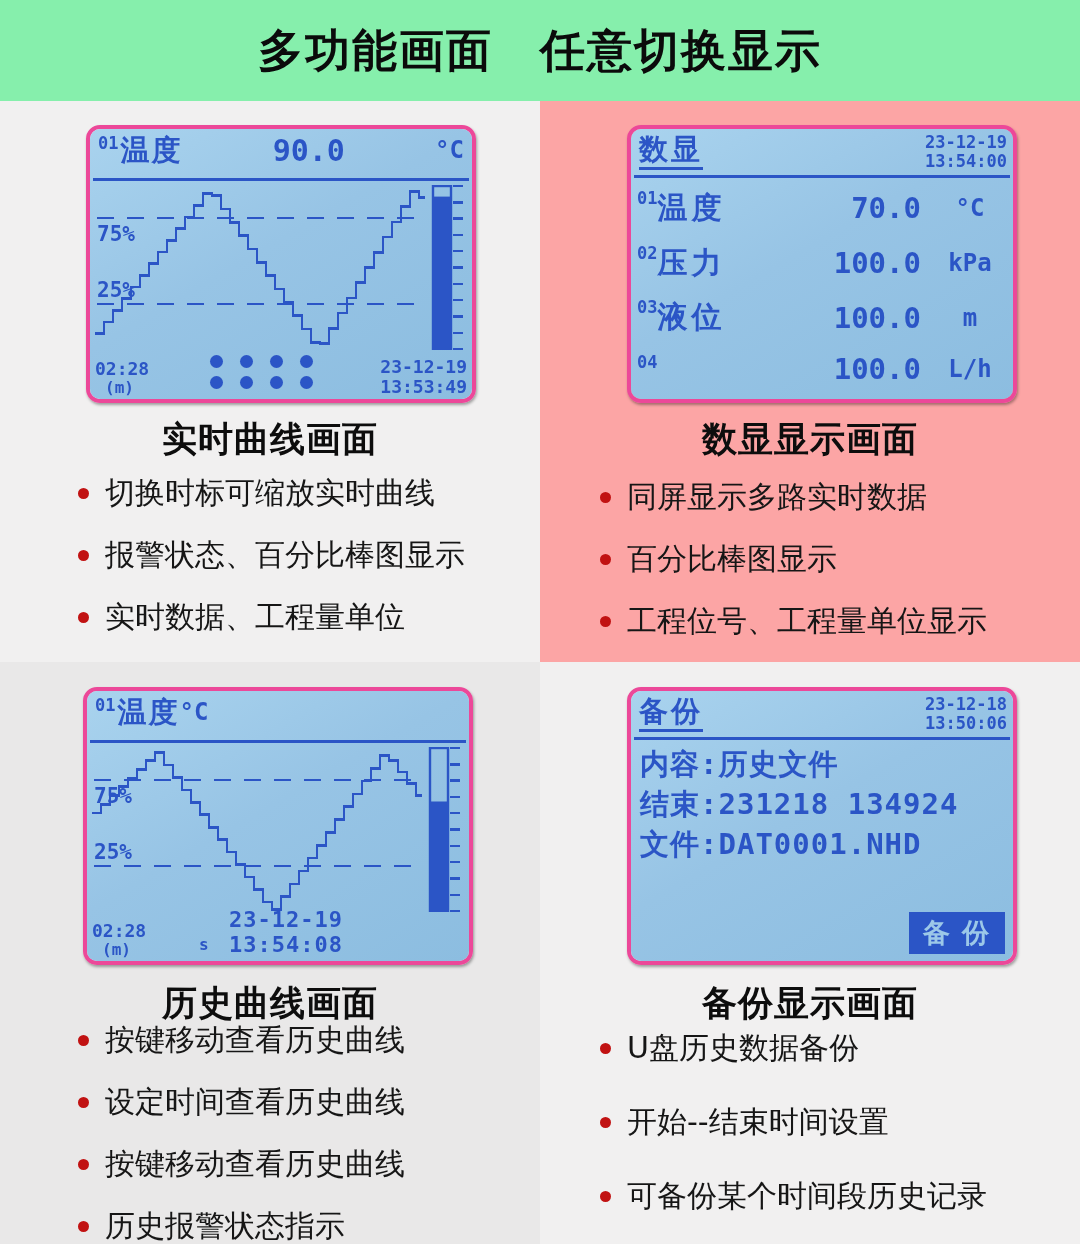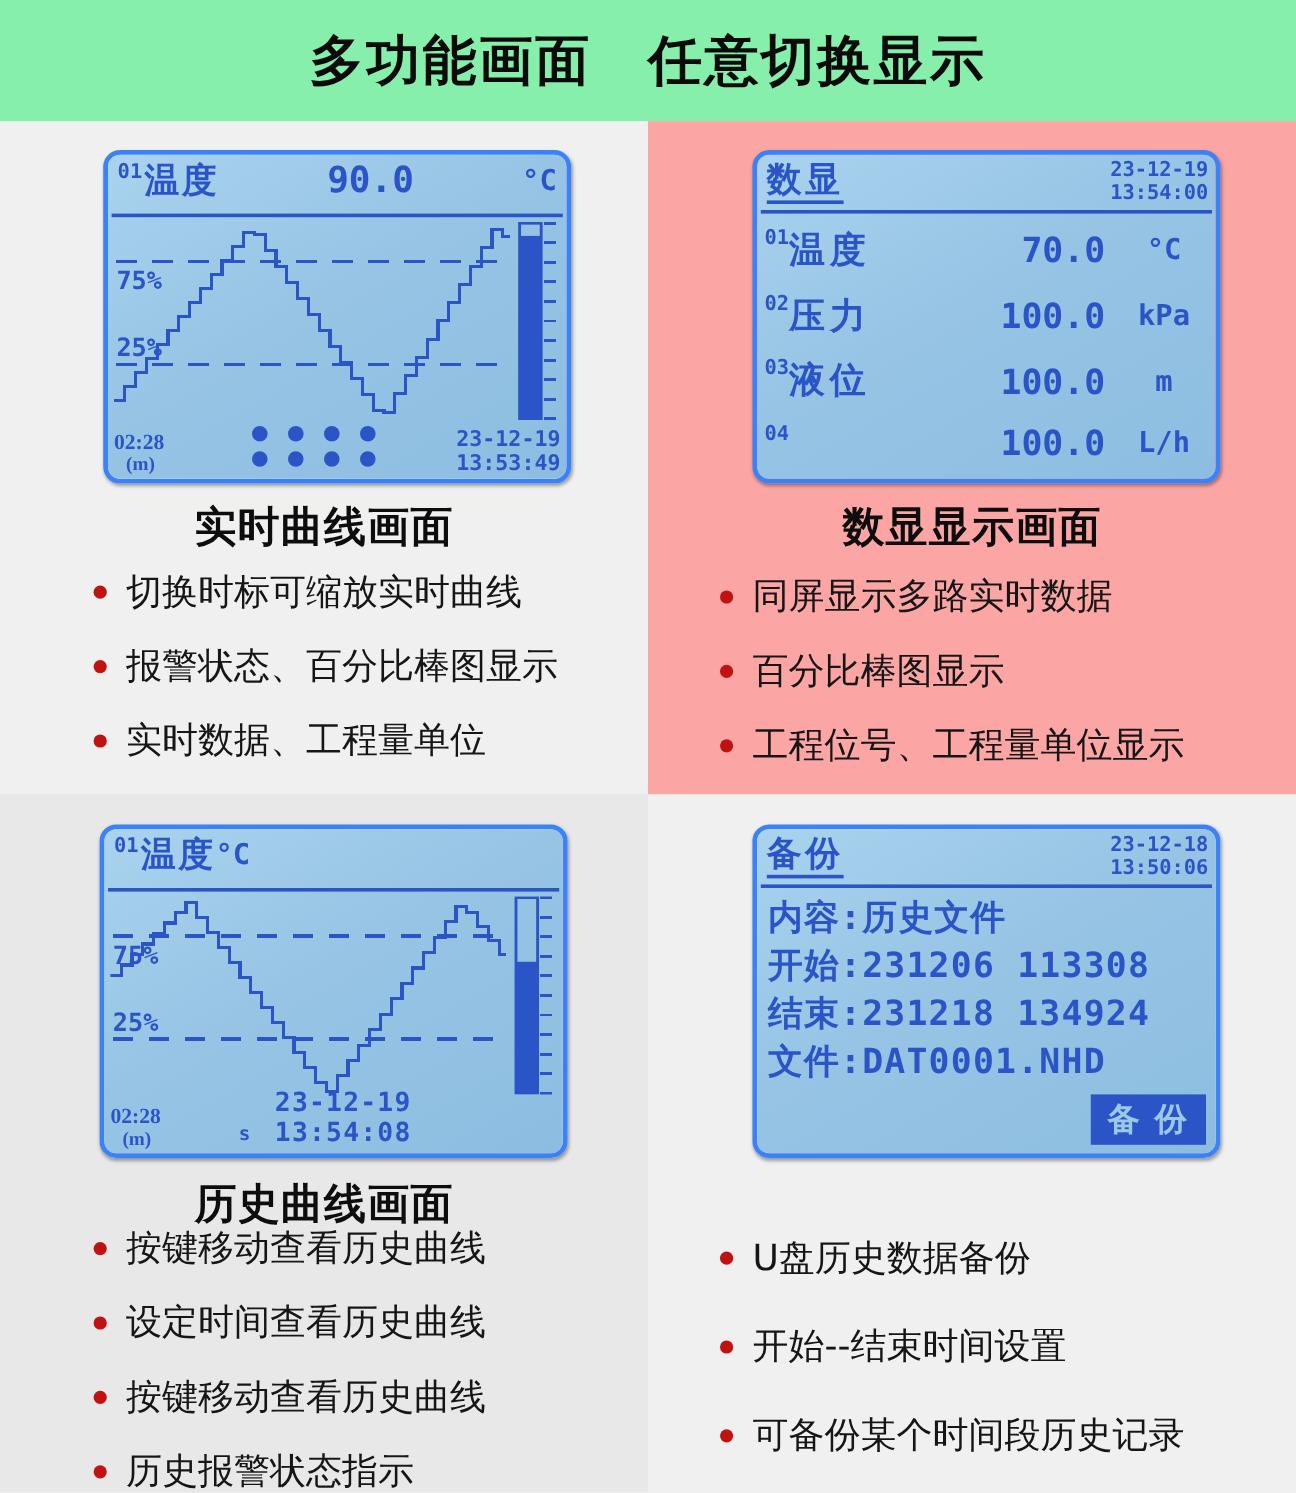--- a/index.html
+++ b/index.html
@@ -18,42 +18,42 @@
 
   
   .quad{position:absolute;width:540px;}
   .q-tl{left:0;  top:101px;height:561px;background:#f1f0f0;}
   .q-tr{left:540px;top:101px;height:561px;background:#fca5a5;}
   .q-bl{left:0;  top:662px;height:582px;background:#e9e8e8;}
   .q-br{left:540px;top:662px;height:582px;background:#f1f0f0;}
 
   
   .lcd{position:absolute;width:390px;height:278px;box-sizing:border-box;
-       border:4px solid #3b82f6;border-radius:14px;overflow:hidden;
+       border:4px solid #ec4899;border-radius:14px;overflow:hidden;
        box-shadow:1px 2px 3px rgba(0,0,0,.35);}
   .q-tl .lcd{left:86px;top:24px;}
   .q-tr .lcd{left:87px;top:24px;}
   .q-bl .lcd{left:83px;top:25px;}
   .q-br .lcd{left:87px;top:25px;}
   .screen{position:relative;width:100%;height:100%;
           background:linear-gradient(150deg,#a9d3ee 0%,#97c4e5 45%,#8cbde0 100%);
           font-family:"DejaVu Sans Mono","DejaVu Sans",monospace;
           font-weight:bold;color:var(--ink);}
 
   
   .hdr{position:absolute;top:5px;left:8px;right:8px;display:flex;align-items:flex-start;}
   .hdr .sup{font-size:17px;line-height:1;margin:1px 2px 0 0;}
   .hdr .tag{font-size:29px;line-height:1.15;letter-spacing:2px;}
   .hdr .val{flex:1;text-align:center;font-size:30px;line-height:1.15;}
   .hdr .unit{font-size:24px;margin-top:2px;}
   .rule{position:absolute;top:49px;left:3px;right:3px;height:3px;background:var(--ink);}
   .chart{position:absolute;top:56px;left:5px;width:372px;height:165px;}
 
   
-  .bl-left{position:absolute;left:5px;bottom:3px;font-size:18px;line-height:1.08;font-family:Liberation Serif, serif;}
+  .bl-left{position:absolute;left:5px;bottom:3px;font-size:18px;line-height:1.08;}
   .bl-left .u{margin-left:10px;font-size:16px;}
   .alarm-dots{position:absolute;left:120px;bottom:10px;
               display:grid;grid-template-columns:repeat(4,13px);gap:8px 17px;}
   .adot{width:13px;height:13px;border-radius:50%;background:var(--ink);}
   .bl-right{position:absolute;right:5px;bottom:3px;text-align:right;font-size:18px;line-height:1.08;}
   .cursor-u{position:absolute;left:112px;bottom:7px;font-size:16px;}
   .bl-dt{position:absolute;left:142px;bottom:4px;font-size:22px;letter-spacing:1px;}
 
   
   .hdr2{position:absolute;top:4px;left:8px;right:6px;display:flex;
@@ -289,27 +289,27 @@
         <div class="hdr2">
           <span class="scr-title">备份</span>
           <span class="dt">
             <div>23-12-18</div>
             <div>13:50:06</div>
           </span>
         </div>
         <div class="rule2"></div>
         <div class="bk-lines">
           <div>内容:历史文件</div>
-          <div>开始:231206 113308</div>
           <div>结束:231218 134924</div>
           <div>文件:DAT0001.NHD</div>
         </div>
         <div class="bk-btn">备份</div>
       </div>
     </div>
+    <h2 class="caption">备份显示画面</h2>
     <ul class="bullets">
       <li>
           <span class="dot"></span>
           <span>U盘历史数据备份</span>
         </li>
       <li>
           <span class="dot"></span>
           <span>开始--结束时间设置</span>
         </li>
       <li>

